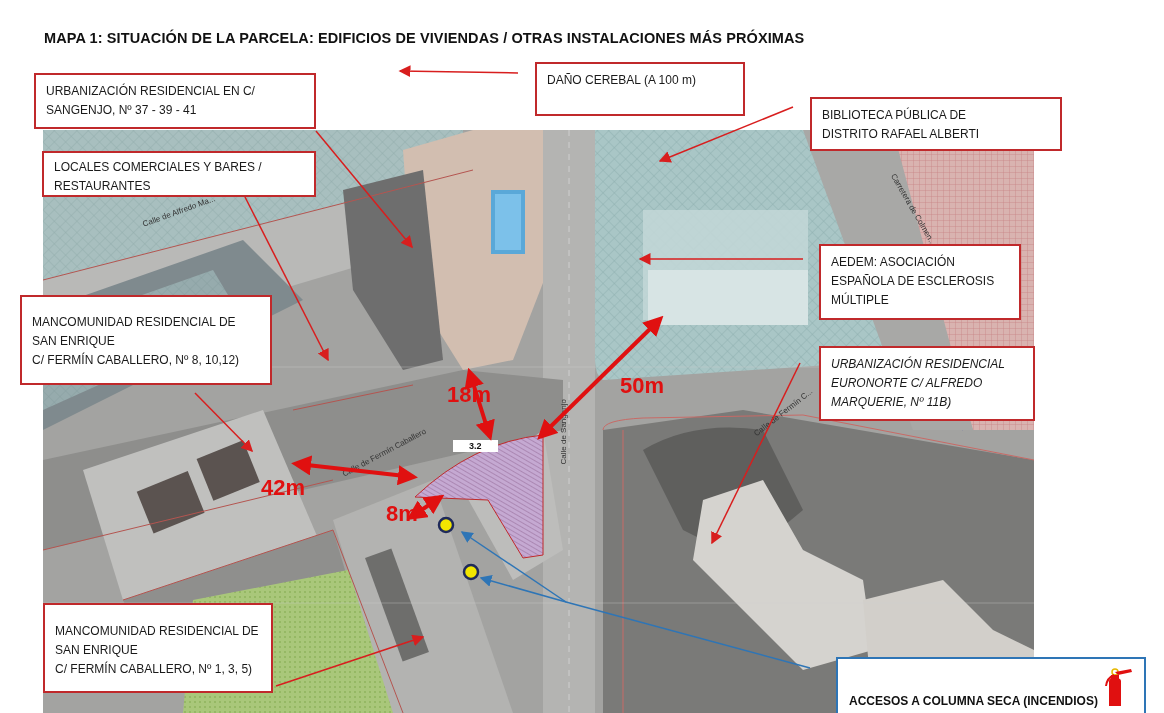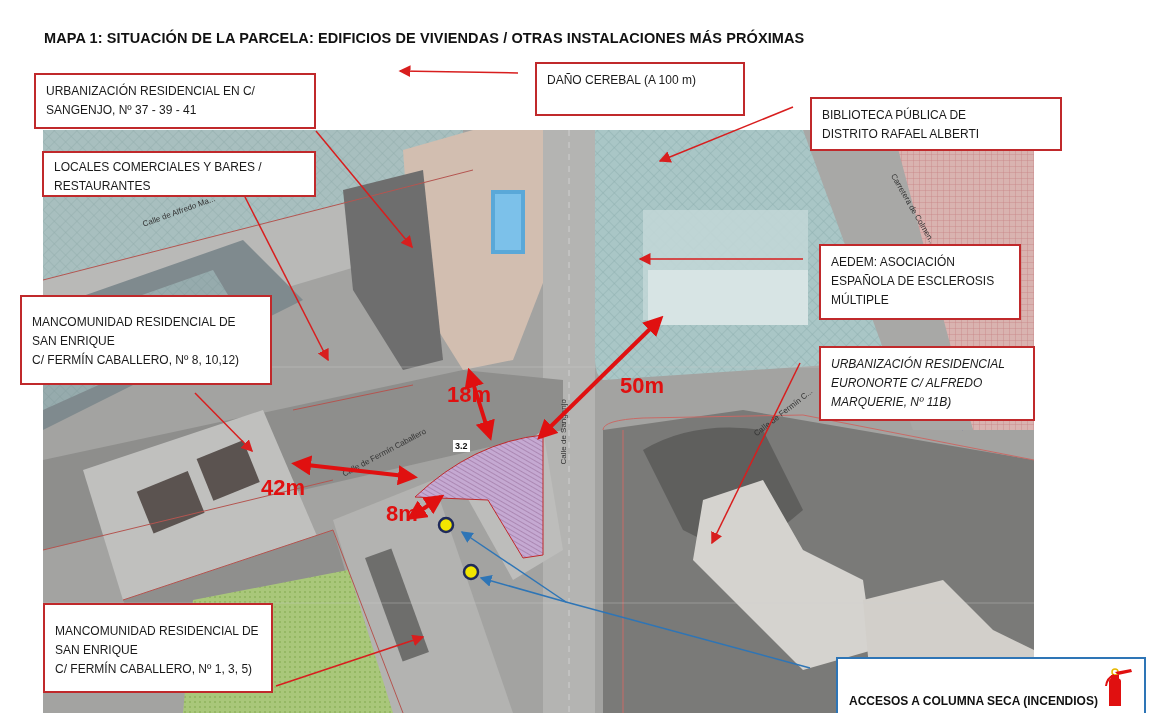--- a/index.html
+++ b/index.html
@@ -32,21 +32,21 @@
   .legend-box {
     position: absolute; left: 836px; top: 657px; width: 310px; height: 58px;
     background: #fff; border: 2px solid #2e75b6; box-sizing: border-box;
   }
   .legend-text {
     position: absolute; left: 11px; top: 35px; font-size: 12px; font-weight: bold; color: #111;
     white-space: nowrap;
   }
   .parcel-tag {
     position: absolute; background: #fff; font-size: 9px; font-weight: bold; color: #111;
-    padding: 0 2px; line-height: 12px;
+    padding: 0 16px; line-height: 12px;
   }
   .street {
     position: absolute; font-size: 8px; color: #333; white-space: nowrap;
     transform-origin: left center;
   }
   .overlay-arrows { position: absolute; left: 0; top: 0; width: 1164px; height: 713px; pointer-events: none; }
 </style>
 </head>
 <body>
 

